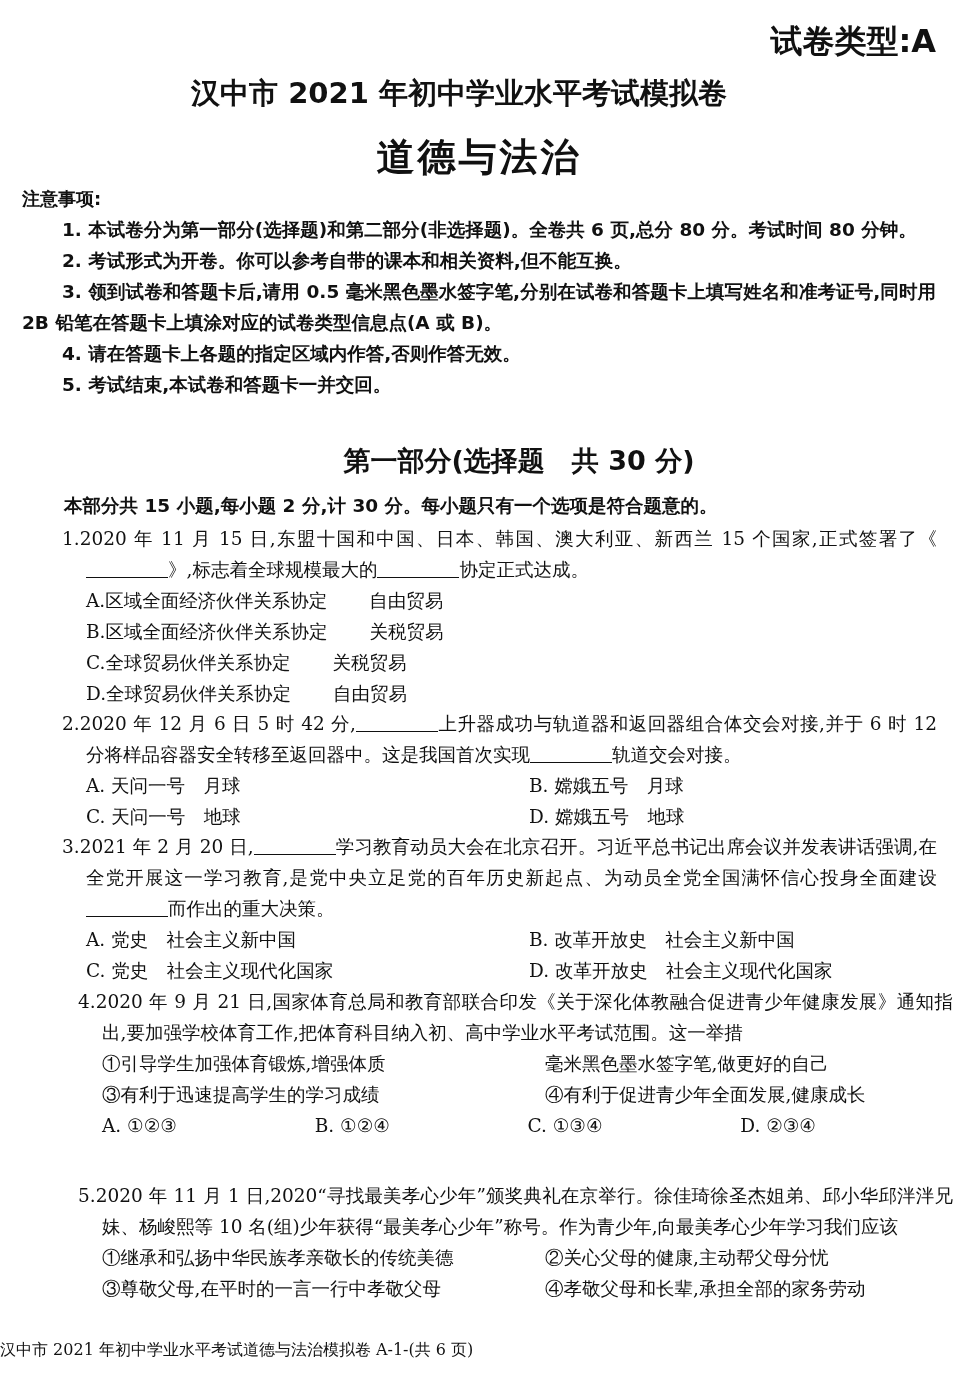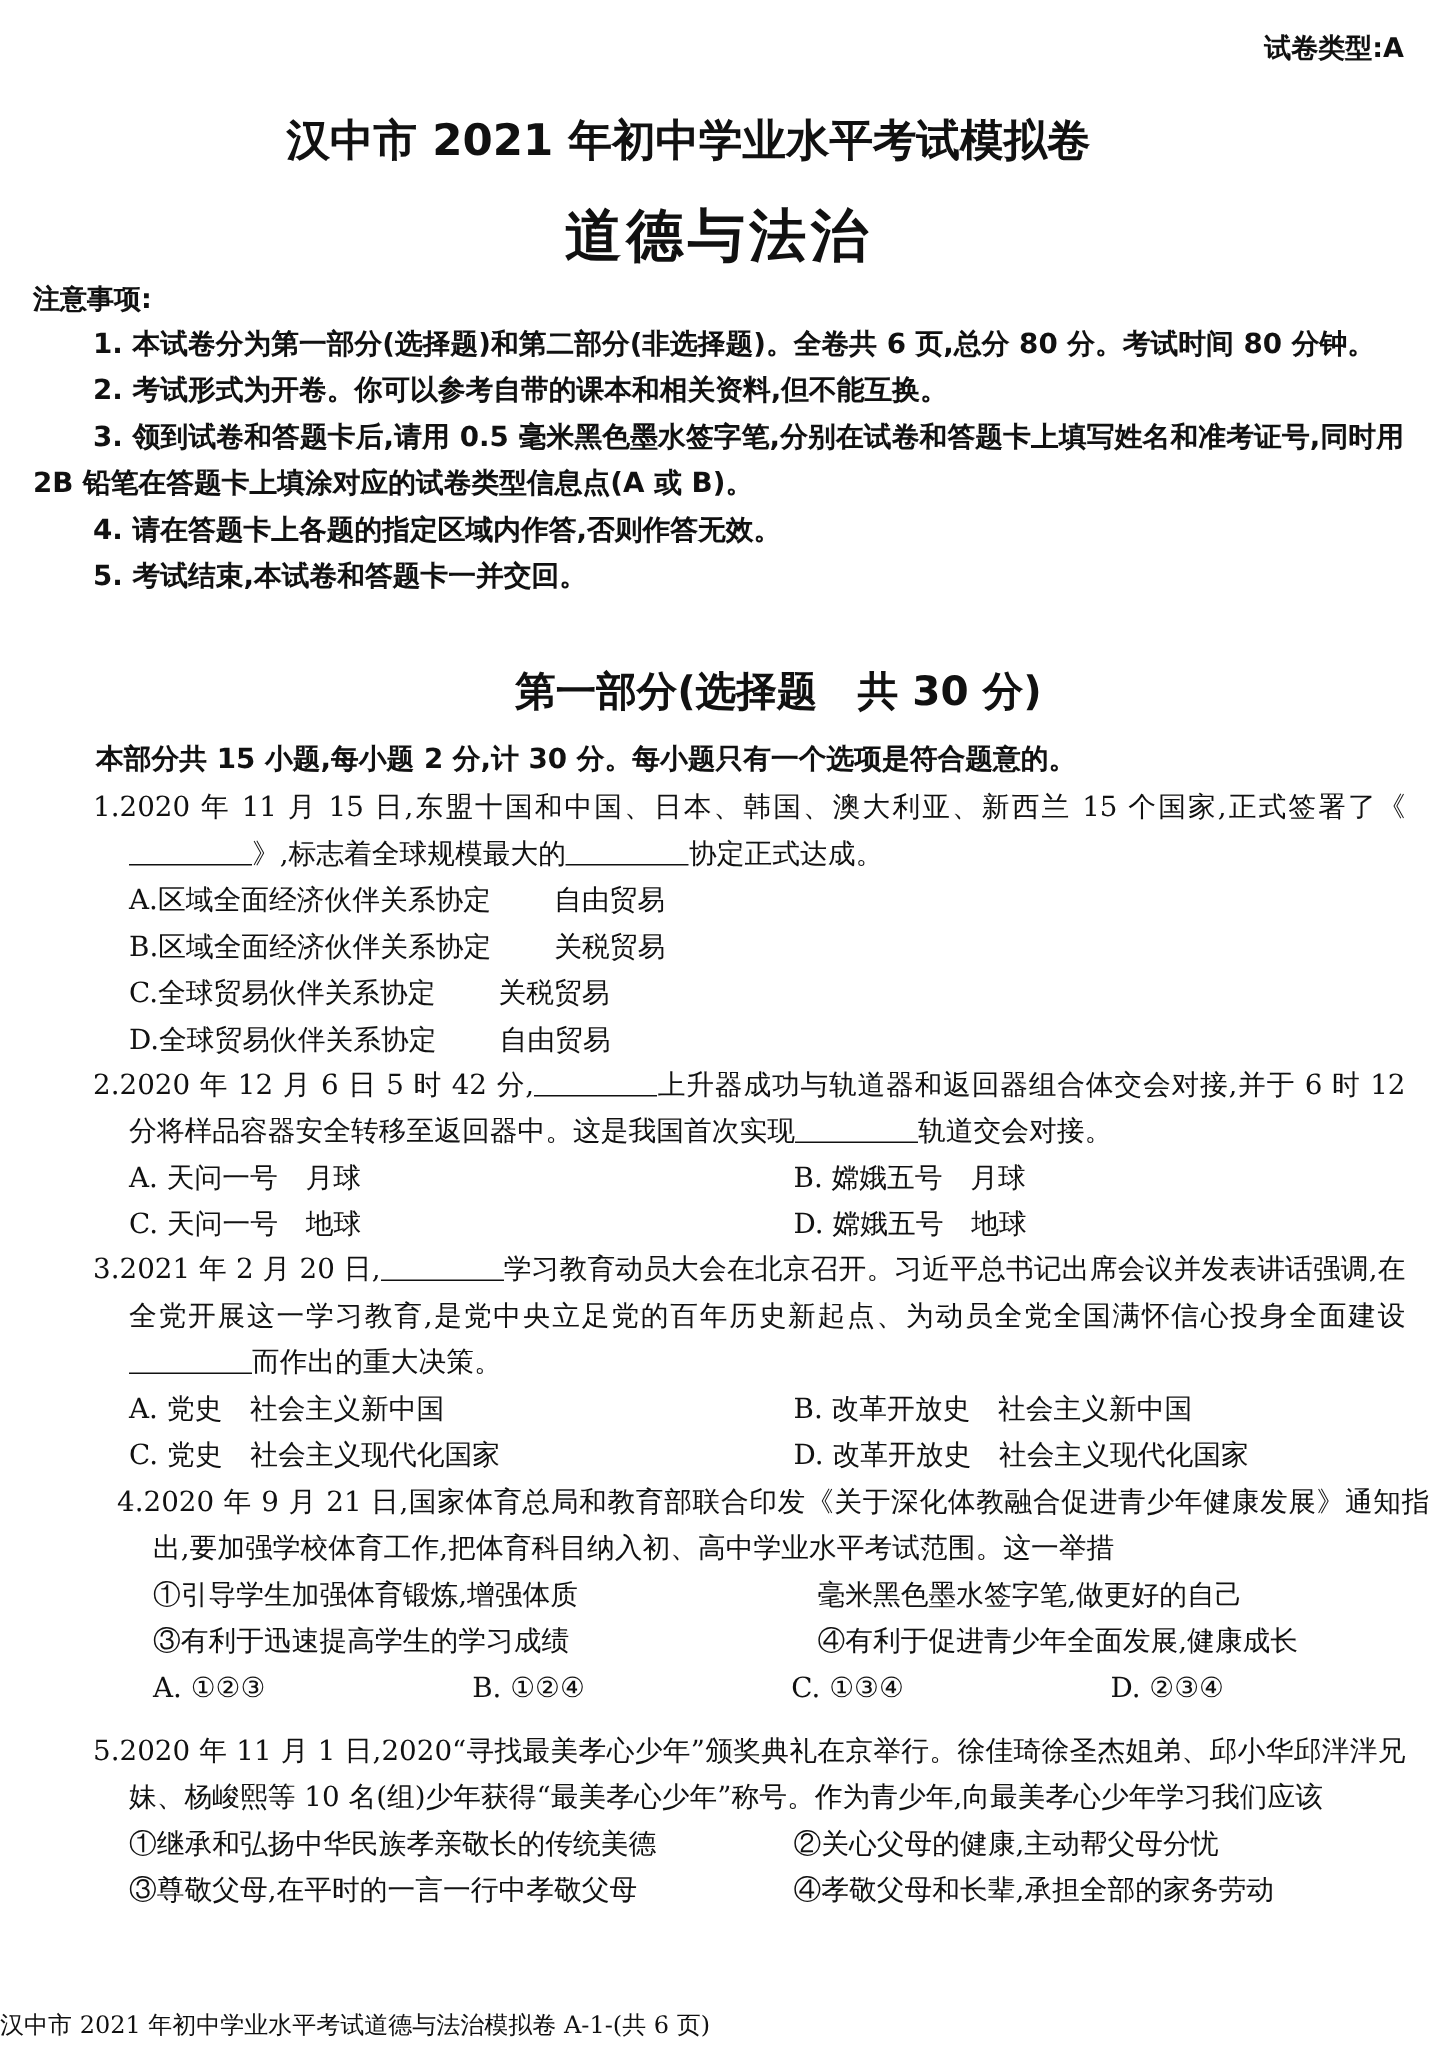--- a/index.html
+++ b/index.html
@@ -1,19 +1,19 @@
 <!DOCTYPE html>
 <html><head>
 <meta charset="utf-8">
 <style>
   html, body { margin: 0; padding: 0; background: #ffffff; }
   body { width: 958px; height: 1381px; position: relative; overflow: hidden;
          font-family: "DejaVu Serif", "Liberation Serif", serif; color: #111; }
   .abs { position: absolute; white-space: nowrap; }
-  .paper-type { right: 22px; top: 20px; font-size: 18px; font-weight: bold;
+  .paper-type { right: 22px; top: 20px; font-size: 32px; font-weight: bold;
                 font-family: "DejaVu Sans", "Liberation Sans", sans-serif; }
   .title { left: 0; width: 918px; text-align: center; top: 74px; font-size: 29px; font-weight: bold;
            font-family: "DejaVu Sans", "Liberation Sans", sans-serif; }
   .subject { left: 0; width: 958px; text-align: center; top: 132px; font-size: 38px; font-weight: bold;
              font-family: "DejaVu Sans", "Liberation Sans", sans-serif; letter-spacing: 3px; }
   .notice-head { left: 22px; top: 187px; font-size: 18px; font-weight: bold;
                  font-family: "DejaVu Sans", "Liberation Sans", sans-serif; }
   .notice { left: 22px; width: 914px; font-size: 18.5px; font-weight: bold; line-height: 31px;
             font-family: "DejaVu Sans", "Liberation Sans", sans-serif; white-space: normal; }
   .notice p { margin: 0; text-indent: 40px; text-align: justify; }
@@ -94,21 +94,21 @@
       <span>④有利于促进青少年全面发展,健康成长</span>
     </div>
   <div class="opt4">
       <span>A. ①②③</span>
       <span>B. ①②④</span>
       <span>C. ①③④</span>
       <span>D. ②③④</span>
     </div>
 </div>
 
-<div class="abs q" style="top:1152px;">
+<div class="abs q" style="top:1180px;margin-left:16px;">
   <p class="stem"><span>5.</span><span>2020 年 11 月 1 日,2020“寻找最美孝心少年”颁奖典礼在京举行。徐佳琦徐圣杰姐弟、邱小华邱泮泮兄妹、杨峻熙等 10 名(组)少年获得“最美孝心少年”称号。作为青少年,向最美孝心少年学习我们应该</span></p>
   <div class="opt2">
       <span>①继承和弘扬中华民族孝亲敬长的传统美德</span>
       <span>②关心父母的健康,主动帮父母分忧</span>
     </div>
   <div class="opt2">
       <span>③尊敬父母,在平时的一言一行中孝敬父母</span>
       <span>④孝敬父母和长辈,承担全部的家务劳动</span>
     </div>
 </div>

